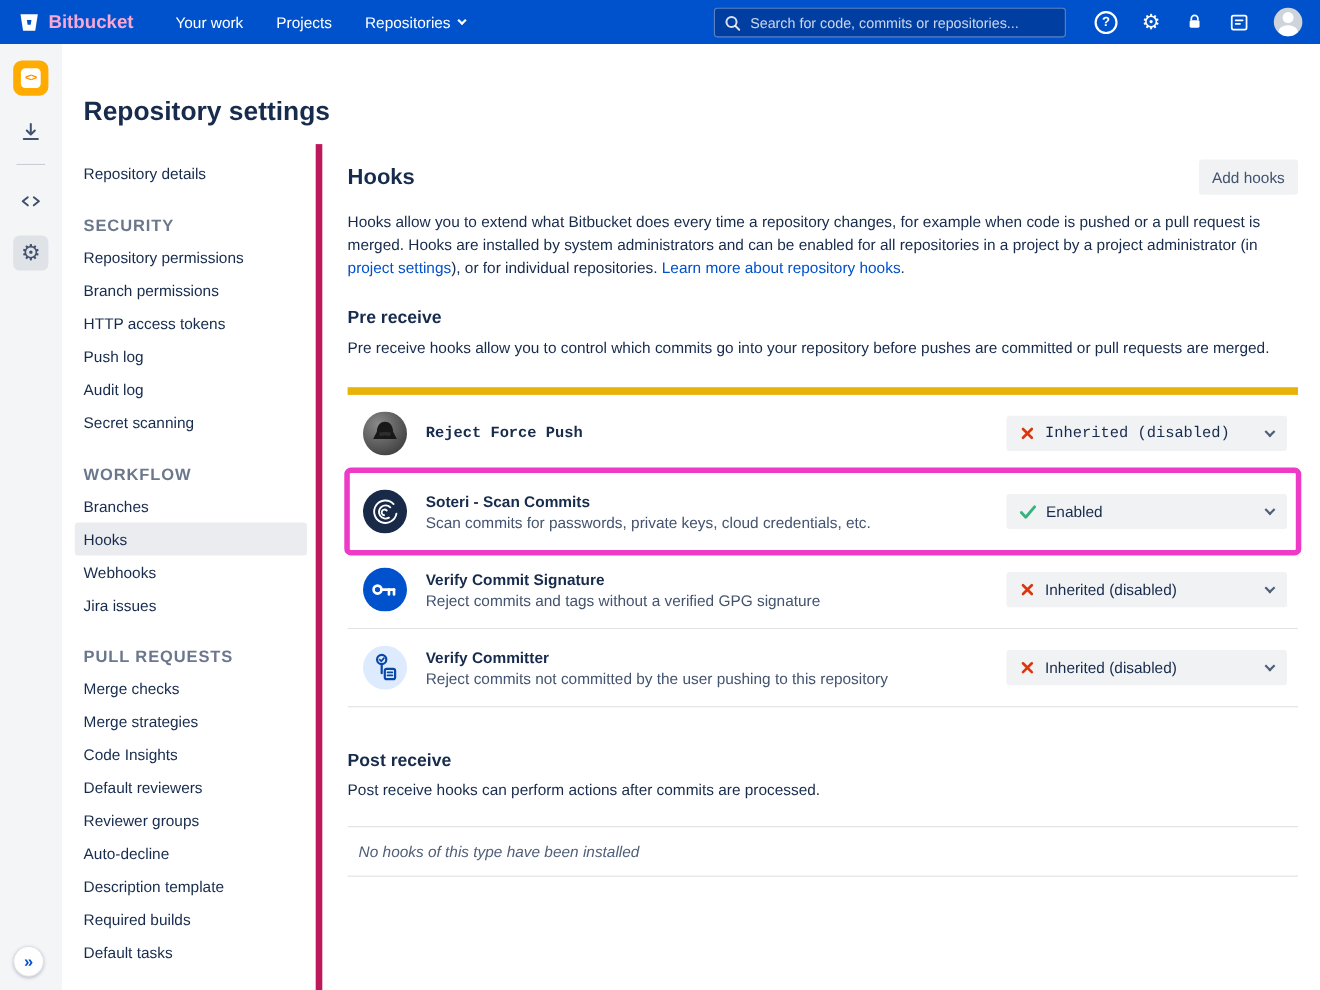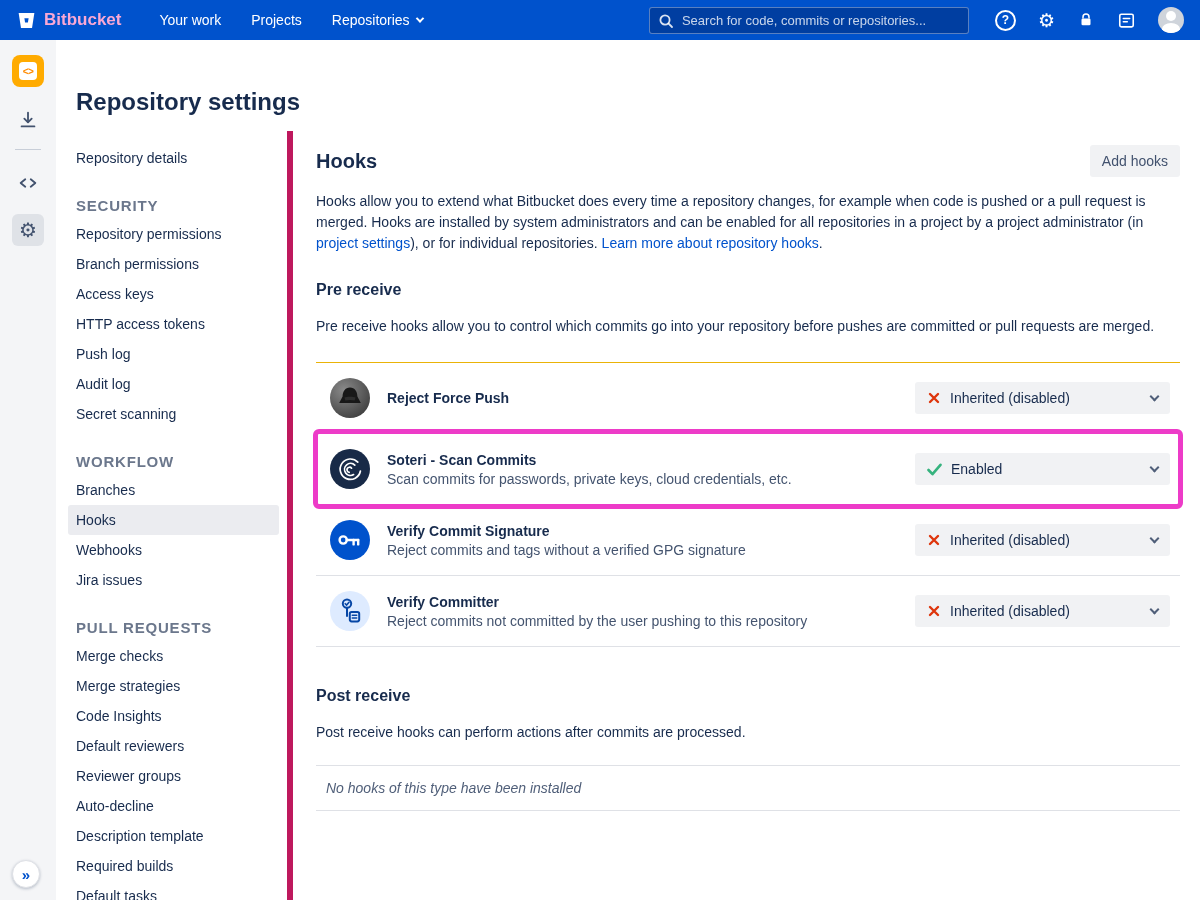--- a/index.html
+++ b/index.html
@@ -61,26 +61,26 @@
   
   .content { flex:1; padding:14px 20px 0 23px; min-width:0; }
   .content-header { display:flex; justify-content:space-between; align-items:center; }
   .h2 { font-size:20px; font-weight:bold; color:#172B4D; }
   .btn { background:#F1F2F4; border:none; border-radius:3px; padding:8px 12px; font-size:14px;
          color:#42526E; font-family:inherit; cursor:pointer; }
   .intro { margin-top:14px; font-size:14px; line-height:21px; color:#172B4D; max-width:880px; }
   .link { color:#0052CC; text-decoration:none; cursor:pointer; }
   .h3 { margin-top:27px; font-size:16px; font-weight:bold; color:#172B4D; }
   .h3.post { margin-top:40px; }
-  .section-desc { margin-top:17px; font-size:14px; line-height:21px; color:#172B4D; max-width:880px; }
+  .section-desc { margin-top:7px; font-size:14px; line-height:21px; color:#172B4D; max-width:880px; }
 
   .hook-list { margin-top:25px; }
   .hook-row { display:flex; align-items:center; padding:15px 10px 15px 14px;
               border-bottom:1px solid #DFE1E6; position:relative; background:#fff; }
-  .hook-row:first-child { border-top:1px solid #eab308; }
+  .hook-row:first-child { border-top:7px solid #eab308;font-family:Liberation Mono, monospace; }
   .hook-icon { width:40px; height:40px; flex:0 0 40px; margin-right:17px; }
   .hook-name { font-size:14px; font-weight:bold; color:#172B4D; }
   .hook-desc { margin-top:3px; font-size:14px; color:#44546F; }
   .hook-select { margin-left:auto; width:255px; height:32px; background:#F1F2F4; border:none; border-radius:3px;
                  display:flex; align-items:center; gap:9px; padding:0 12px; font-size:14px; color:#172B4D;
                  font-family:inherit; cursor:pointer; }
   .hook-select .chev { margin-left:auto; width:7px; height:7px; border-right:2px solid #505F79;
                        border-bottom:2px solid #505F79; transform:rotate(45deg); margin-top:-4px; }
   .hook-row.highlighted::after { content:""; position:absolute; left:-3px; right:-3px; top:-5px; bottom:-5px;
                  border:5px solid #ED3BC8; border-radius:6px; pointer-events:none; z-index:3; }
@@ -175,21 +175,20 @@
   </div>
 
   <div class="page-body">
 
     <aside class="sidebar">
       <div class="side-item">Repository details</div>
 
       <div class="side-section-title">SECURITY</div>
       <div class="side-item">Repository permissions</div>
       <div class="side-item">Branch permissions</div>
-      <div class="side-item">Access keys</div>
       <div class="side-item">HTTP access tokens</div>
       <div class="side-item">Push log</div>
       <div class="side-item">Audit log</div>
       <div class="side-item">Secret scanning</div>
 
       <div class="side-section-title">WORKFLOW</div>
       <div class="side-item">Branches</div>
       <div class="side-item selected">Hooks</div>
       <div class="side-item">Webhooks</div>
       <div class="side-item">Jira issues</div>

